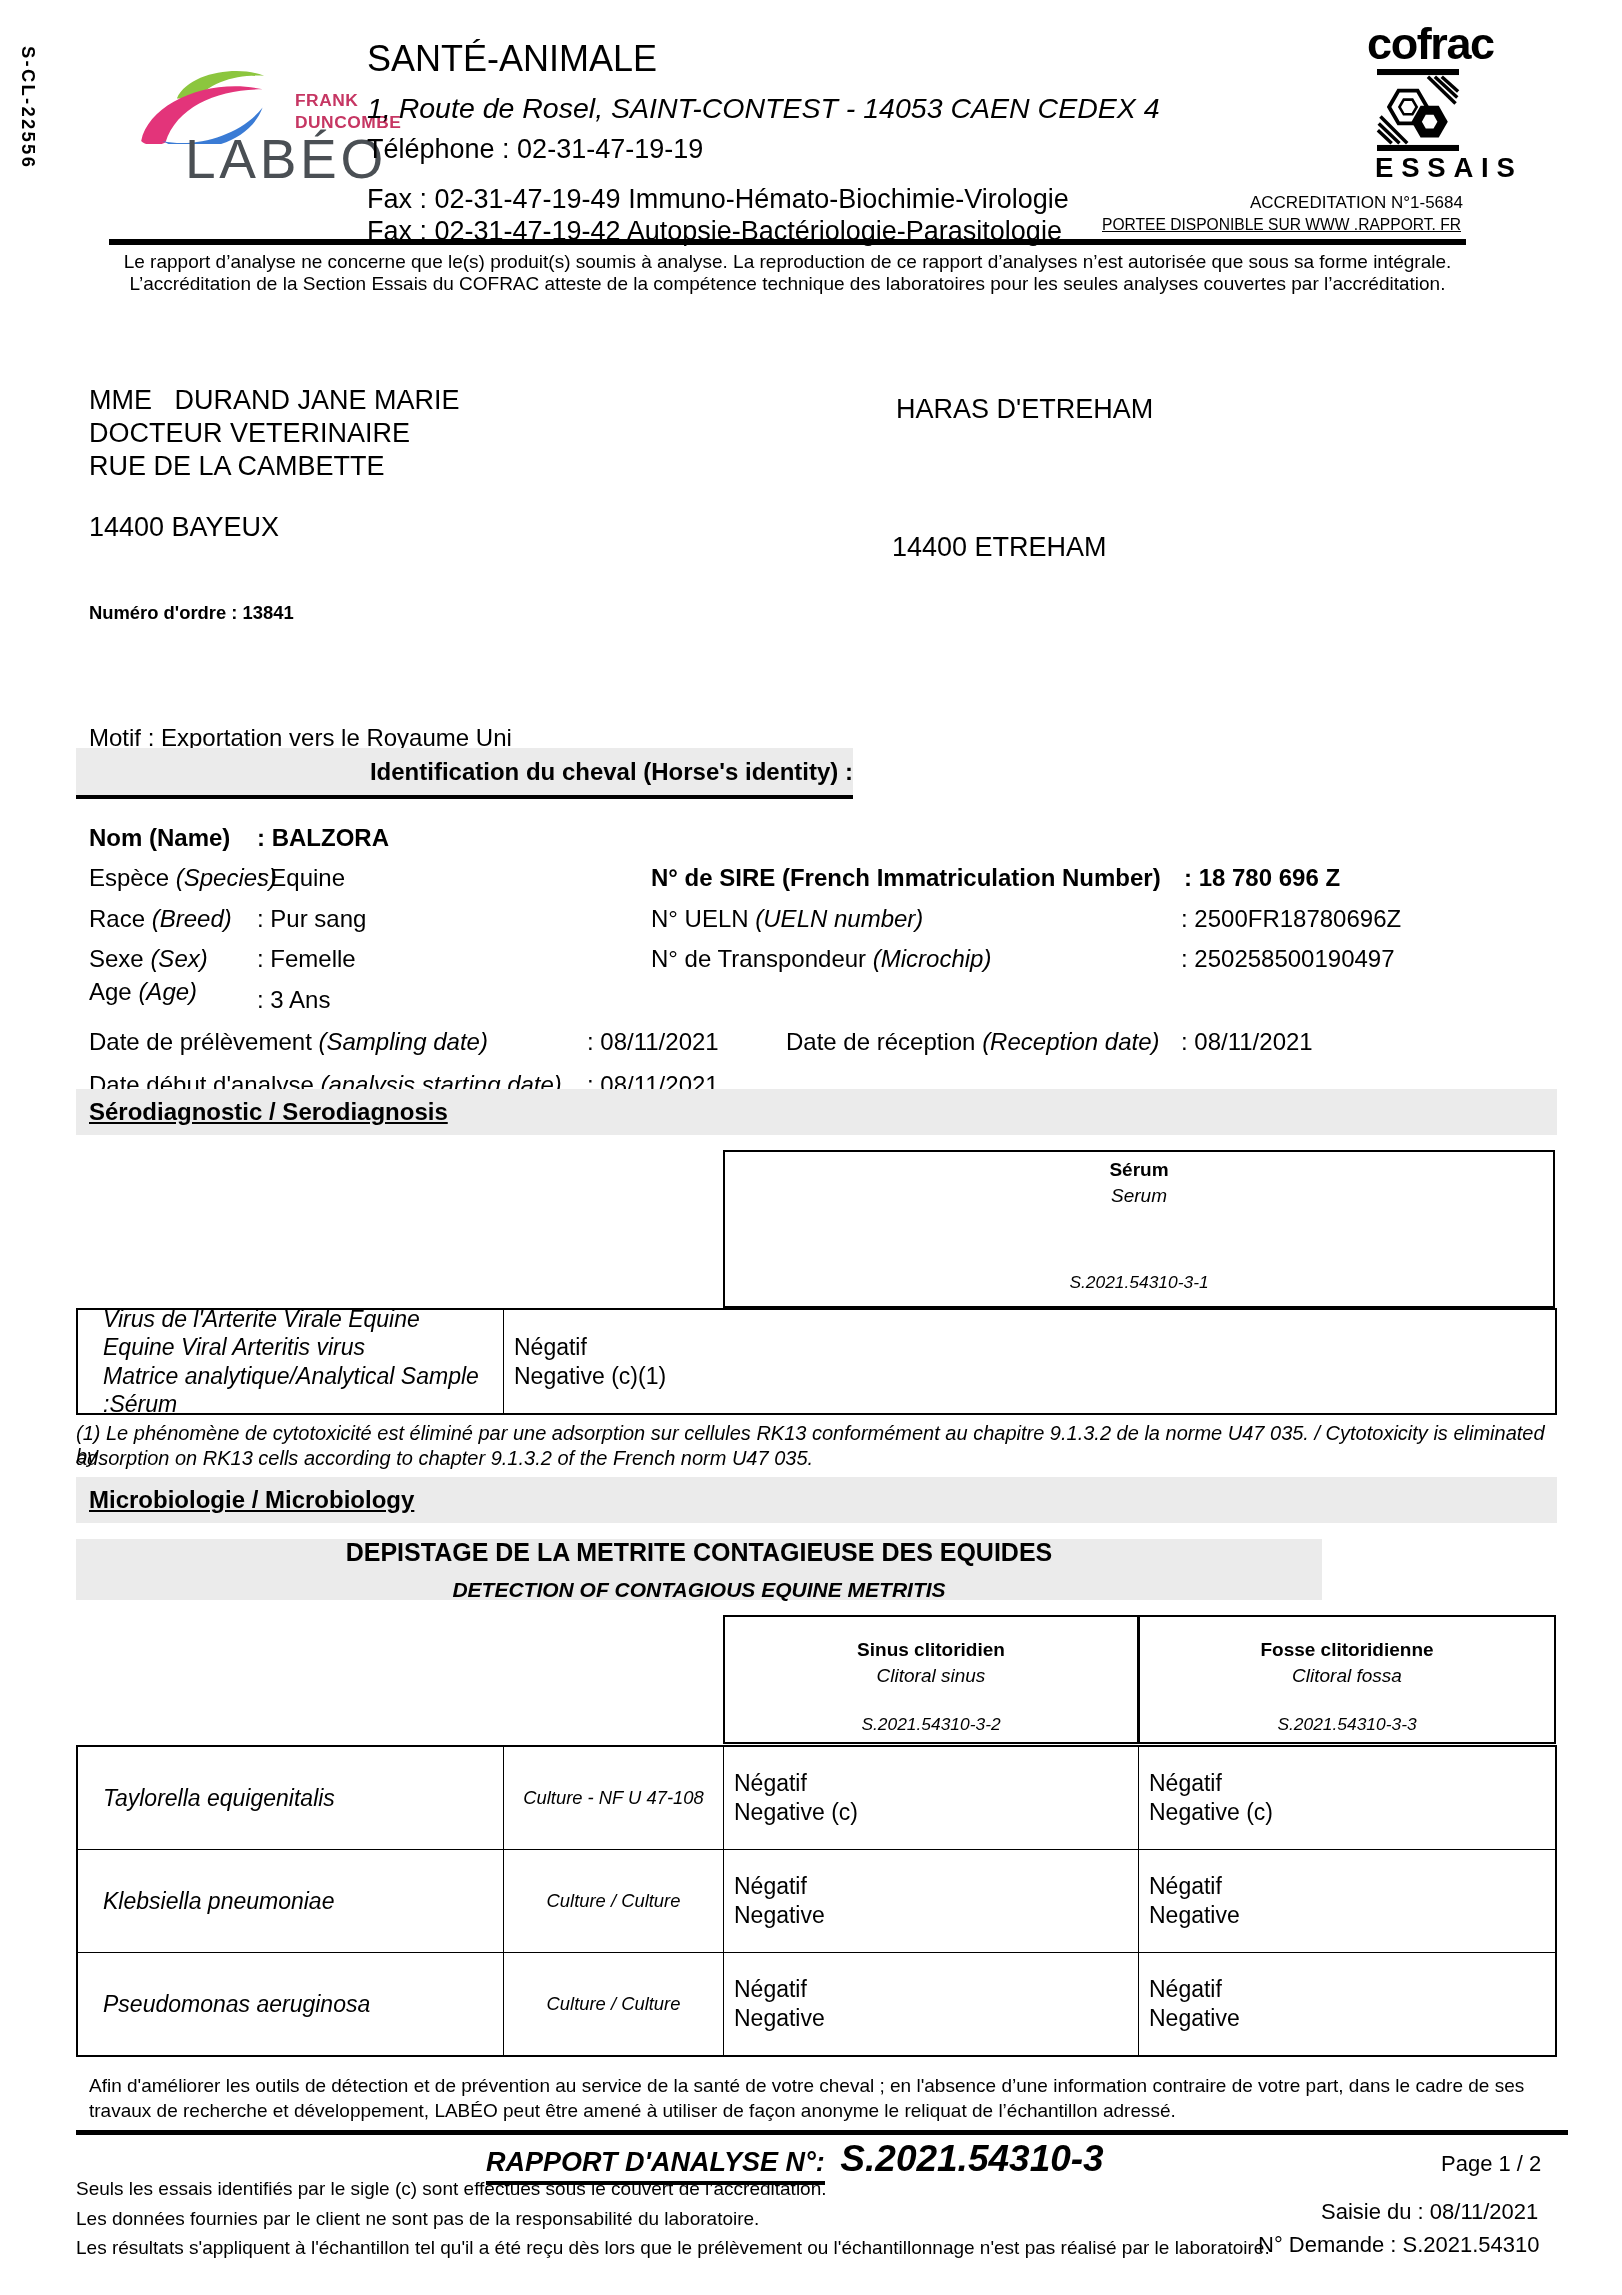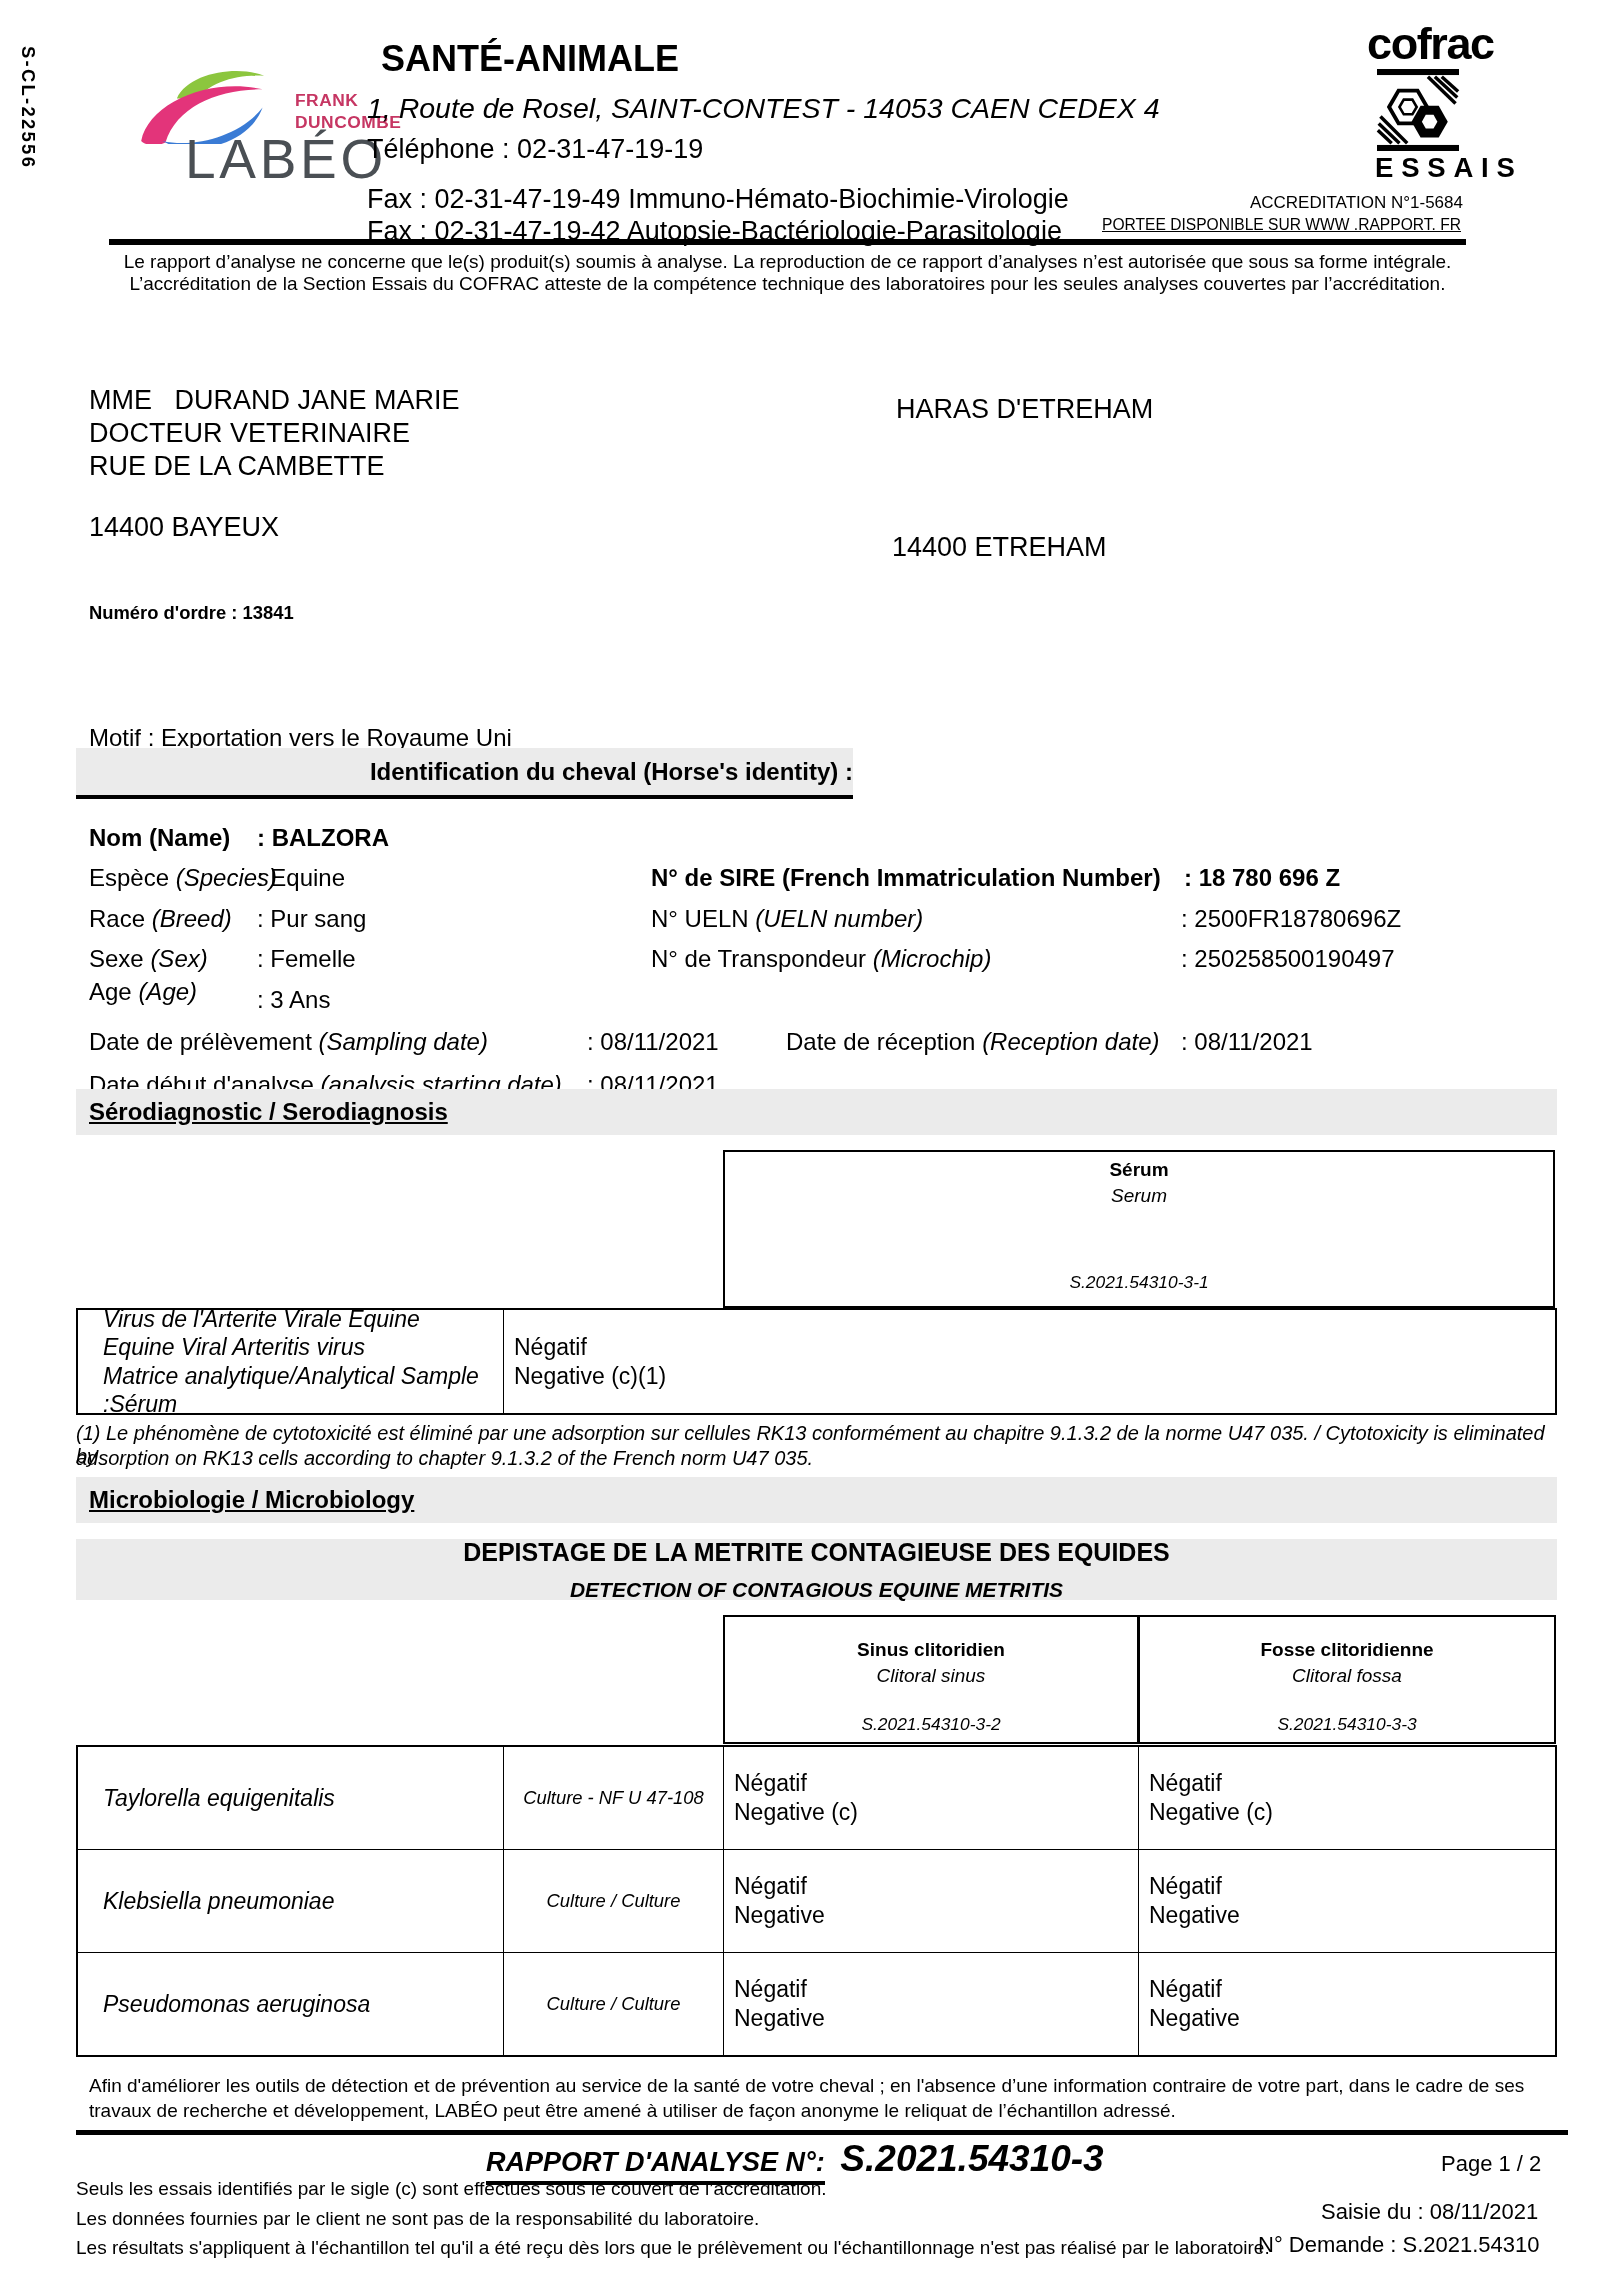--- a/index.html
+++ b/index.html
@@ -13,21 +13,21 @@
   .it { font-style:italic; }
   .pre { white-space:pre; }
 
   .side-code { left:16.5px; top:46px; writing-mode:vertical-rl; font-weight:bold;
                font-size:18.4px; letter-spacing:2.3px; }
 
   .brand-frank { left:295px; top:90px; font-size:17.4px; font-weight:bold; color:#c63663; letter-spacing:0.5px; }
   .brand-dunc  { left:295px; top:112px; font-size:17.4px; font-weight:bold; color:#c63663; letter-spacing:0.5px; }
   .brand-labeo { left:185px; top:127px; font-size:55px; color:#4a4f54; letter-spacing:3.7px; }
 
-  .lab-title   { left:381px; top:38px;  font-size:36px; font-weight:bold; }
+  .lab-title   { left:367px; top:38px;  font-size:36px; font-weight:normal; }
   .lab-addr    { left:367px; top:92px; font-size:28.5px; font-style:italic; }
   .lab-phone   { left:367px; top:134px; font-size:27px; }
   .lab-fax1    { left:367px; top:184px; font-size:27px; }
   .lab-fax2    { left:367px; top:216px; font-size:27px; }
 
   .cofrac-word { left:1367px; top:18.4px; font-size:45px; font-weight:bold; letter-spacing:-1.4px; }
   .cofrac-essais { left:1375px; top:152px; font-size:27.5px; font-weight:bold; letter-spacing:7.8px; }
   .accred { right:160px; top:193px; font-size:17px; }
   .portee { right:162px; top:216px; font-size:15.6px; text-decoration:underline; }
 
@@ -54,21 +54,21 @@
 
   .tbl-body { border:2.3px solid #000; display:flex; background:#fff; }
   .cell { display:flex; flex-direction:column; justify-content:center; }
   .cell + .cell { border-left:1.4px solid #000; }
   .c-analyte { width:425px; padding-left:25px; font-style:italic; font-size:23px; line-height:28.5px; }
   .c-method  { width:220px; font-style:italic; font-size:18.4px; line-height:24px; text-align:center; }
   .c-result  { padding-left:10px; font-size:23px; line-height:29px; }
 
   .footnote { left:76px; width:1487px; font-size:20px; font-style:italic; }
 
-  .metritis-band { left:76px; top:1539px; width:1481px; height:61px; background:#ebebeb;
+  .metritis-band { left:76px; top:1539px; width:1246px; height:61px; background:#ebebeb;
                    display:flex; flex-direction:column; justify-content:center; text-align:center; }
   .metritis-band .fr { font-size:25px; font-weight:bold; }
   .metritis-band .en { font-size:21px; font-weight:bold; font-style:italic; margin-top:11px; }
 
   .micro-rows { left:76px; top:1745px; width:1481px; height:312px; border:2.3px solid #000;
                 display:flex; flex-direction:column; background:#fff; }
   .micro-row { flex:1; display:flex; }
   .micro-row + .micro-row { border-top:1.8px solid #000; }
 
   .afin { left:89px; width:1487px; font-size:19px; }

